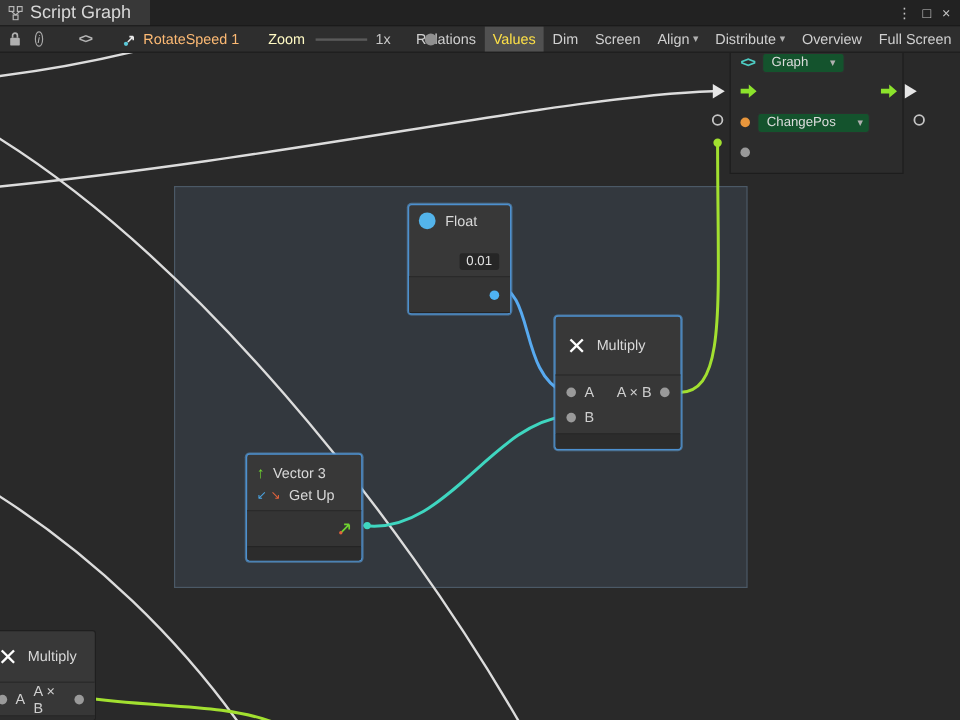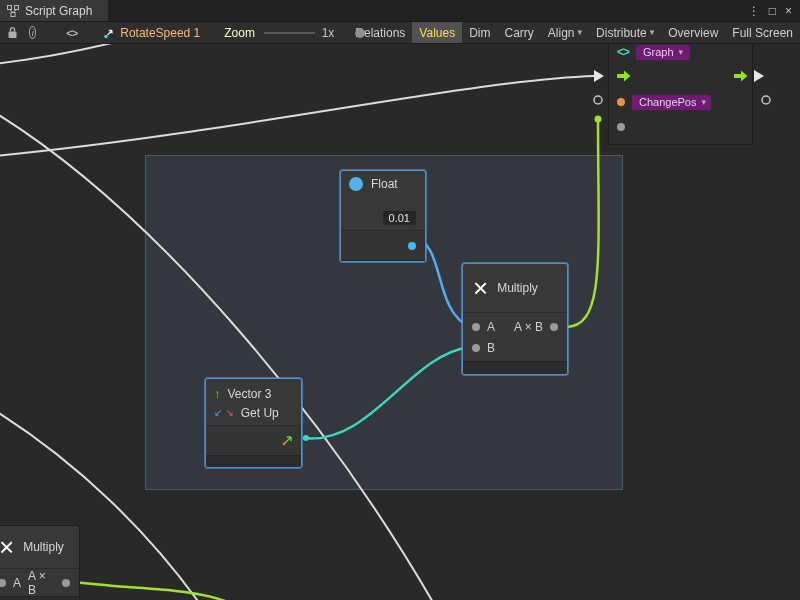--- a/index.html
+++ b/index.html
@@ -3,21 +3,21 @@
 <meta charset="utf-8">
 <style>
   * { margin:0; padding:0; box-sizing:border-box; }
   html,body { width:800px; height:600px; overflow:hidden; background:#292929;
     font-family:"Liberation Sans", sans-serif; color:#d2d2d2; user-select:none; }
   .window { position:relative; width:800px; height:600px; }
 
   
   .titlebar { position:absolute; top:0; left:0; right:0; height:22px; background:#222222;
     display:flex; align-items:stretch; border-bottom:1px solid #191919; z-index:10; }
-  .tab { display:flex; align-items:center; gap:6px; background:#383838; padding:0 16px 0 7px; font-size:12px; color:#d8d8d8; }
+  .tab { display:flex; align-items:center; gap:6px; background:#383838; padding:0 16px 0 7px; font-size:15px; color:#d8d8d8; }
   .win-controls { margin-left:auto; display:flex; align-items:center; gap:9px; padding-right:8px; color:#c4c4c4; font-size:12px; }
   .win-controls span { cursor:default; }
 
   
   .toolbar { position:absolute; top:22px; left:0; right:0; height:22px; background:#2e2e2e;
     display:flex; align-items:center; font-size:12px; border-bottom:1px solid #1d1d1d;
     white-space:nowrap; overflow:hidden; z-index:10; }
   .tb-icon { display:inline-flex; align-items:center; justify-content:center; color:#bdbdbd; }
   .info-circle { width:13px; height:13px; border:1px solid #a8a8a8; border-radius:50%;
     font-size:9px; font-style:italic; color:#bdbdbd; margin-left:11px; }
@@ -75,22 +75,22 @@
 
   
   .tr-node { position:absolute; left:608px; top:-6px; width:145px; height:107px;
     background:#2c2c2c; border:1px solid #1d1d1d; z-index:3; font-size:11px; }
   .tr-row { display:flex; align-items:center; }
   .tr-row.r1 { height:24px; padding:2px 4px 0 8px; gap:6px; }
   .tr-row.r2 { height:26px; padding:0 4px 0 8px; justify-content:space-between; }
   .tr-row.r3 { height:26px; padding:0 4px 0 8px; gap:6px; }
   .tr-row.r4 { height:24px; padding:0 4px 0 8px; }
   .tr-code { color:#4ecdc4; font-weight:bold; font-size:12px; letter-spacing:-1px; }
-  .pill { background:#701a75; border:1px solid #2e2e2e; border-radius:3px; height:17px;
-    padding:0 7px; display:inline-flex; align-items:center; gap:5px; font-size:11px; color:#dcdcdc; }
+  .pill { background:#14532d; border:1px solid #2e2e2e; border-radius:3px; height:17px;
+    padding:0 7px; display:inline-flex; align-items:center; gap:18px; font-size:11px; color:#dcdcdc; }
   .pill.wide { padding-right:5px; }
 </style>
 </head>
 <body>
 
 <div class="window">
 
   <div class="titlebar">
     <div class="tab">
       <svg width="12" height="12" viewBox="0 0 12 12">
@@ -131,21 +131,21 @@
     <span class="zoom-label">Zoom</span>
     <span class="zoom-slider">
       <span class="zoom-track"></span>
       <span class="zoom-handle"></span>
     </span>
     <span class="zoom-value">1x</span>
 
     <span class="tb-btn first">Relations</span>
     <span class="tb-btn active">Values</span>
     <span class="tb-btn">Dim</span>
-    <span class="tb-btn">Carry</span>
+    <span class="tb-btn">Screen</span>
     <span class="tb-btn">
       <span>Align</span>
       <span class="caret">▾</span>
     </span>
     <span class="tb-btn">
       <span>Distribute</span>
       <span class="caret">▾</span>
     </span>
     <span class="tb-btn">Overview</span>
     <span class="tb-btn">Full Screen</span>

